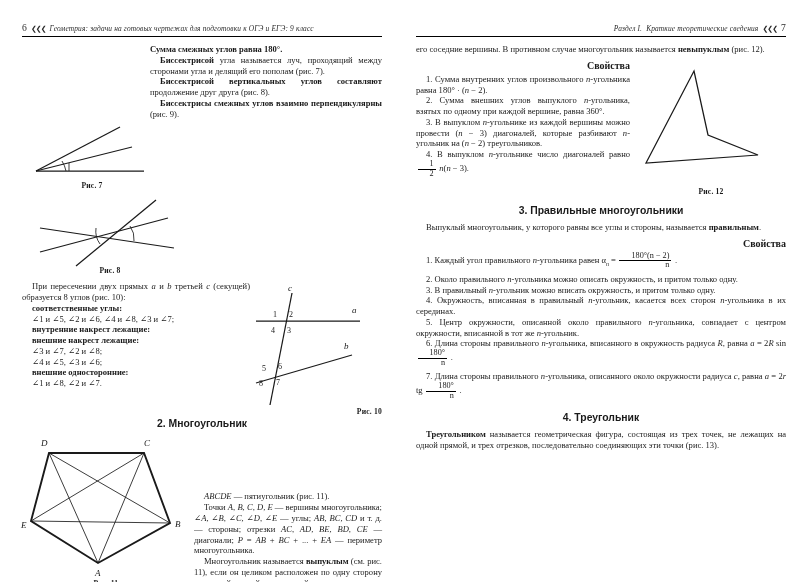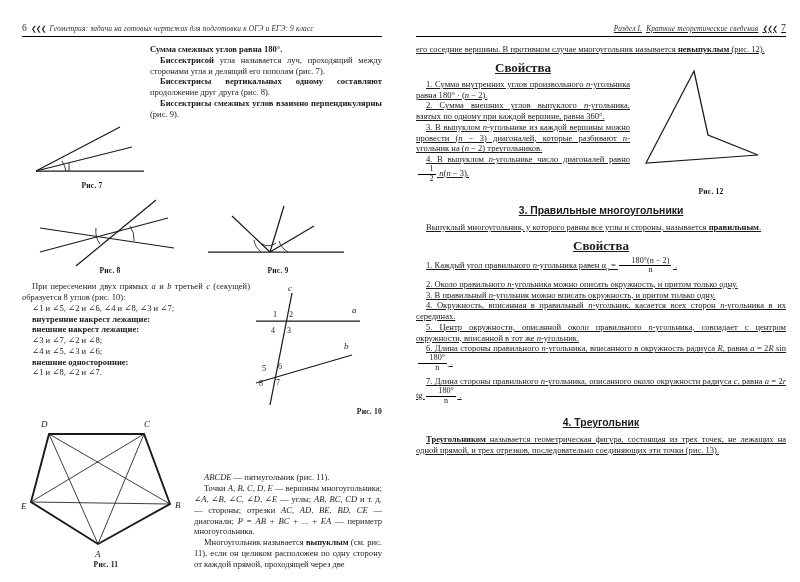--- a/index.html
+++ b/index.html
@@ -18,21 +18,21 @@
     width: 800px;
     height: 582px;
     display: flex;
   }
   .col {
     position: relative;
     width: 400px;
     height: 582px;
     padding: 22px 18px 8px 22px;
   }
-  .col.right { padding-left: 16px; padding-right: 14px; text-decoration: underline; }
+  .col.right { padding-left: 16px; padding-right: 14px; }
 
   
   .runhead {
     font-family: "Liberation Serif", serif;
     font-style: italic;
     font-size: 7.4px;
     letter-spacing: .15px;
     color: #2b2b2b;
     white-space: nowrap;
     display: flex;
@@ -68,22 +68,22 @@
 
   .secthead {
     font-family: "Liberation Sans", sans-serif;
     font-weight: bold;
     font-size: 10.4px;
     text-align: center;
     margin: 9px 0 6px 0;
   }
   .subhead {
     font-weight: bold;
-    font-size: 13px;
-    text-align: center;
+    font-size: 10px;
+    text-align: right;
     margin: 5px 0 3px 0;
   }
   .figcap {
     font-weight: bold;
     font-size: 7.6px;
     text-align: center;
     letter-spacing: .2px;
   }
 
   
@@ -98,21 +98,21 @@
   .frac {
     display: inline-block;
     vertical-align: -0.52em;
     text-align: center;
     font-size: 8.2px;
     line-height: 1.05;
     margin: 0 1.5px;
   }
   .frac .num { display:block; border-bottom: 1px solid #000; padding: 0 2px; }
   .frac .den { display:block; padding: 0 2px; }
-  .frac.tall { vertical-align: -0.55em; }
+  .frac.tall { vertical-align: -0.55em; text-align: right; }
 
   svg { display: block; overflow: visible; }
   .stroke { stroke: #1a1a1a; fill: none; }
   .thick { stroke-width: 1.9; }
   .thin  { stroke-width: 0.85; }
   .med   { stroke-width: 1.25; }
   .lbl { font-family: "Liberation Serif", serif; font-style: italic; font-size: 9px; fill:#1a1a1a; }
   .num-lbl { font-family: "Liberation Serif", serif; font-size: 8px; fill:#1a1a1a; }
 </style>
 </head>
@@ -126,21 +126,21 @@
       <span class="folio">6</span>
       <span class="dots">❮❮❮</span>
       <span>Геометрия: задачи на готовых чертежах для подготовки к ОГЭ и ЕГЭ: 9 класс</span>
     </div>
     <div class="rule"></div>
 
     <div class="clearfix">
       <div class="float-right-text body-text">
         <p class="b noind">Сумма смежных углов равна 180°.</p>
         <p><span class="b">Биссектрисой</span> угла называется луч, проходящий между сторонами угла и делящий его пополам (рис. 7).</p>
-        <p><span class="b">Биссектрисы вертикальных одному составляют</span> продолжение друг друга (рис. 8).</p>
+        <p><span class="b">Биссектрисой вертикальных углов составляют</span> продолжение друг друга (рис. 8).</p>
         <p><span class="b">Биссектрисы смежных углов взаимно перпендикулярны</span> (рис. 9).</p>
       </div>
 
       <div style="width:140px;">
         <svg width="140" height="62" viewBox="0 0 140 62">
           <line class="stroke med" x1="14" y1="52" x2="122" y2="52"></line>
           <line class="stroke med" x1="14" y1="52" x2="98" y2="8"></line>
           <line class="stroke med" x1="14" y1="52" x2="110" y2="28"></line>
           <path class="stroke thin" d="M 44 52 A 30 30 0 0 0 40 42"></path>
           <line class="stroke thin" x1="47" y1="52" x2="47" y2="44"></line>
@@ -152,32 +152,20 @@
     <div class="figrow" style="margin-top:4px;">
       <div style="width:176px;">
         <svg width="176" height="72" viewBox="0 0 176 72">
           <line class="stroke med" x1="18" y1="58" x2="146" y2="24"></line>
           <line class="stroke med" x1="18" y1="34" x2="152" y2="54"></line>
           <line class="stroke med" x1="54" y1="72" x2="134" y2="6"></line>
           <path class="stroke thin" d="M 74 34 A 22 22 0 0 0 78 50"></path>
           <path class="stroke thin" d="M 112 47 A 22 22 0 0 0 108 32"></path>
         </svg>
         <div class="figcap">Рис. 8</div>
-      </div>
-      <div style="width:160px;">
-        <svg width="160" height="72" viewBox="0 0 160 72">
-          <line class="stroke med" x1="10" y1="58" x2="146" y2="58"></line>
-          <line class="stroke med" x1="72" y1="58" x2="34" y2="22"></line>
-          <line class="stroke med" x1="72" y1="58" x2="86" y2="12"></line>
-          <line class="stroke med" x1="72" y1="58" x2="116" y2="32"></line>
-          <path class="stroke thin" d="M 56 46 A 20 20 0 0 0 63 58"></path>
-          <path class="stroke thin" d="M 81 47 A 20 20 0 0 0 90 58"></path>
-          <path class="stroke thin" d="M 64 50 A 12 12 0 0 0 78 49"></path>
-        </svg>
-        <div class="figcap">Рис. 9</div>
       </div>
     </div>
 
     <div class="clearfix" style="margin-top:6px;">
       <div style="float:right; width:126px; margin-left:6px;">
         <svg width="126" height="128" viewBox="0 0 126 128">
           <line class="stroke med" x1="0" y1="40" x2="104" y2="40"></line>
           <line class="stroke med" x1="0" y1="102" x2="96" y2="74"></line>
           <line class="stroke med" x1="36" y1="12" x2="14" y2="124"></line>
           <text class="lbl" x="96" y="32">a</text>
@@ -190,30 +178,32 @@
           <text class="num-lbl" x="6" y="90">5</text>
           <text class="num-lbl" x="22" y="88">6</text>
           <text class="num-lbl" x="20" y="104">7</text>
           <text class="num-lbl" x="3" y="105">8</text>
         </svg>
         <div class="figcap" style="margin-top:-2px;text-align:right;">Рис. 10</div>
       </div>
 
       <div class="body-text" style="overflow:hidden;">
         <p>При пересечении двух прямых <span class="i">a</span> и <span class="i">b</span> третьей <span class="i">c</span> (секущей) образуется 8 углов (рис. 10):</p>
+        <p class="b noind" style="margin-left:10px;">соответственные углы:</p>
         <p class="noind" style="margin-left:10px;">∠1 и ∠5, ∠2 и ∠6, ∠4 и ∠8, ∠3 и ∠7;</p>
         <p class="b noind" style="margin-left:10px;">внутренние накрест лежащие:</p>
         <p class="b noind" style="margin-left:10px;">внешние накрест лежащие:</p>
         <p class="noind" style="margin-left:10px;">∠3 и ∠7, ∠2 и ∠8;</p>
         <p class="noind" style="margin-left:10px;">∠4 и ∠5, ∠3 и ∠6;</p>
         <p class="b noind" style="margin-left:10px;">внешние односторонние:</p>
         <p class="noind" style="margin-left:10px;">∠1 и ∠8, ∠2 и ∠7.</p>
       </div>
     </div>
 
+    <div class="secthead" style="margin-top:2px;">2. Многоугольник</div>
 
     <div class="figrow">
       <div style="width:168px;">
         <svg width="168" height="132" viewBox="0 0 168 132">
 
           <polygon class="stroke thick" points="27,18 122,18 148,88 76,128 9,86"></polygon>
           <line class="stroke thin" x1="27" y1="18" x2="148" y2="88"></line>
           <line class="stroke thin" x1="27" y1="18" x2="76" y2="128"></line>
           <line class="stroke thin" x1="122" y1="18" x2="9" y2="86"></line>
           <line class="stroke thin" x1="122" y1="18" x2="76" y2="128"></line>

